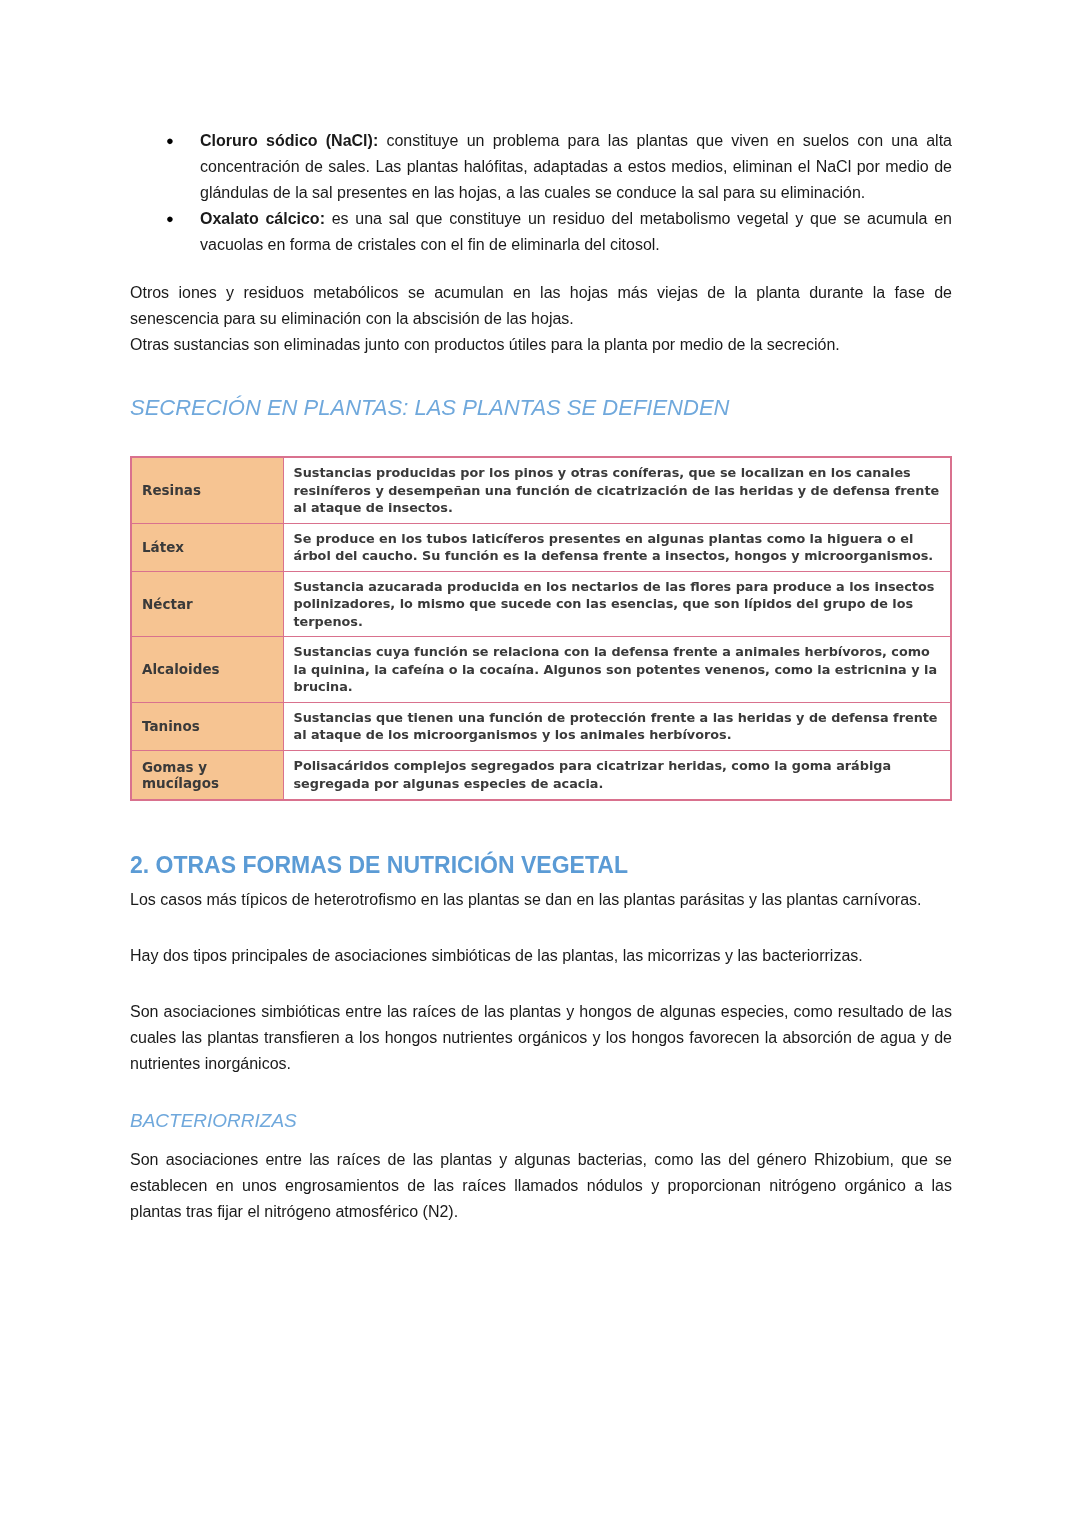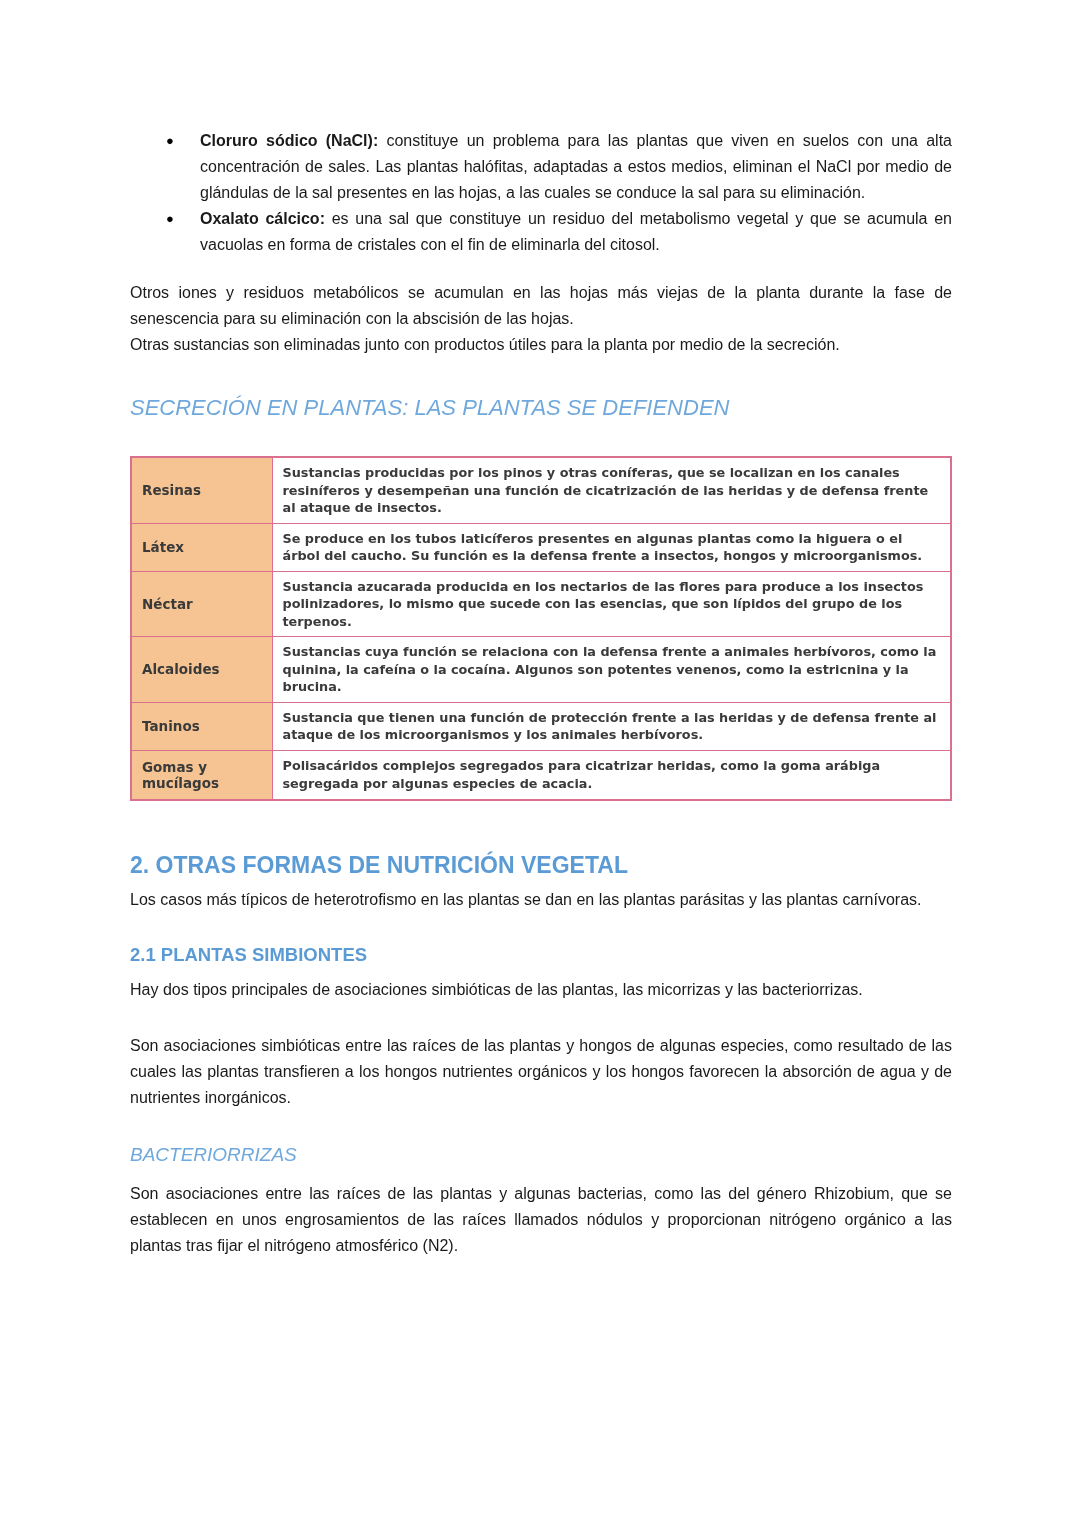--- a/index.html
+++ b/index.html
@@ -40,21 +40,21 @@
   
   table.secretion{
     width:822px;border-collapse:collapse;margin-bottom:0;
     border:2px solid var(--table-border);
     font-family:"DejaVu Sans",sans-serif;color:var(--table-text);
   }
   table.secretion td{
     border:1.5px solid var(--table-border);
   }
   td.term-cell{
-    width:141px;background:var(--table-term-bg);
+    width:152px;background:var(--table-term-bg);
     font-weight:bold;font-size:13.5px;padding:8px 10px;vertical-align:middle;
   }
   td.def-cell{
     background:#ffffff;font-weight:600;font-size:12.8px;line-height:17.5px;
     padding:6px 10px;vertical-align:middle;
   }
 </style>
 </head>
 <body>
 
@@ -92,37 +92,36 @@
         <tr>
           <td class="term-cell">Néctar</td>
           <td class="def-cell"><span>Sustancia azucarada producida en los nectarios de las flores para produce a los insectos polinizadores, lo mismo que sucede con las </span><span class="bold">esencias,</span><span> que son lípidos del grupo de los terpenos.</span></td>
         </tr>
         <tr>
           <td class="term-cell">Alcaloides</td>
           <td class="def-cell">Sustancias cuya función se relaciona con la defensa frente a animales herbívoros, como la quinina, la cafeína o la cocaína. Algunos son potentes venenos, como la estricnina y la brucina.</td>
         </tr>
         <tr>
           <td class="term-cell">Taninos</td>
-          <td class="def-cell">Sustancia que tienen una función de protección frente a las heridas y de defensa frente al ataque de los microorganismos y los animales herbívoros.</td>
+          <td class="def-cell">Sustancias que tienen una función de protección frente a las heridas y de defensa frente al ataque de los microorganismos y los animales herbívoros.</td>
         </tr>
         <tr>
           <td class="term-cell">Gomas y mucílagos</td>
           <td class="def-cell">Polisacáridos complejos segregados para cicatrizar heridas, como la goma arábiga segregada por algunas especies de acacia.</td>
         </tr>
       </tbody>
     </table>
 
     <div class="gap-lg"></div>
 
     <div class="h2">2. OTRAS FORMAS DE NUTRICIÓN VEGETAL</div>
     <div class="para">Los casos más típicos de heterotrofismo en las plantas se dan en las plantas parásitas y las plantas carnívoras.</div>
 
     <div class="gap-md"></div>
 
-    <div class="h3">2.1 PLANTAS SIMBIONTES</div>
     <div class="para">Hay dos tipos principales de asociaciones simbióticas de las plantas, las micorrizas y las bacteriorrizas.</div>
 
     <div class="gap-md"></div>
 
     <div class="para">Son asociaciones simbióticas entre las raíces de las plantas y hongos de algunas especies, como resultado de las cuales las plantas transfieren a los hongos nutrientes orgánicos y los hongos favorecen la absorción de agua y de nutrientes inorgánicos.</div>
 
     <div class="gap-md"></div>
 
     <div class="h-italic small">BACTERIORRIZAS</div>
     <div class="para">Son asociaciones entre las raíces de las plantas y algunas bacterias, como las del género Rhizobium, que se establecen en unos engrosamientos de las raíces llamados nódulos y proporcionan nitrógeno orgánico a las plantas tras fijar el nitrógeno atmosférico (N2).</div>

